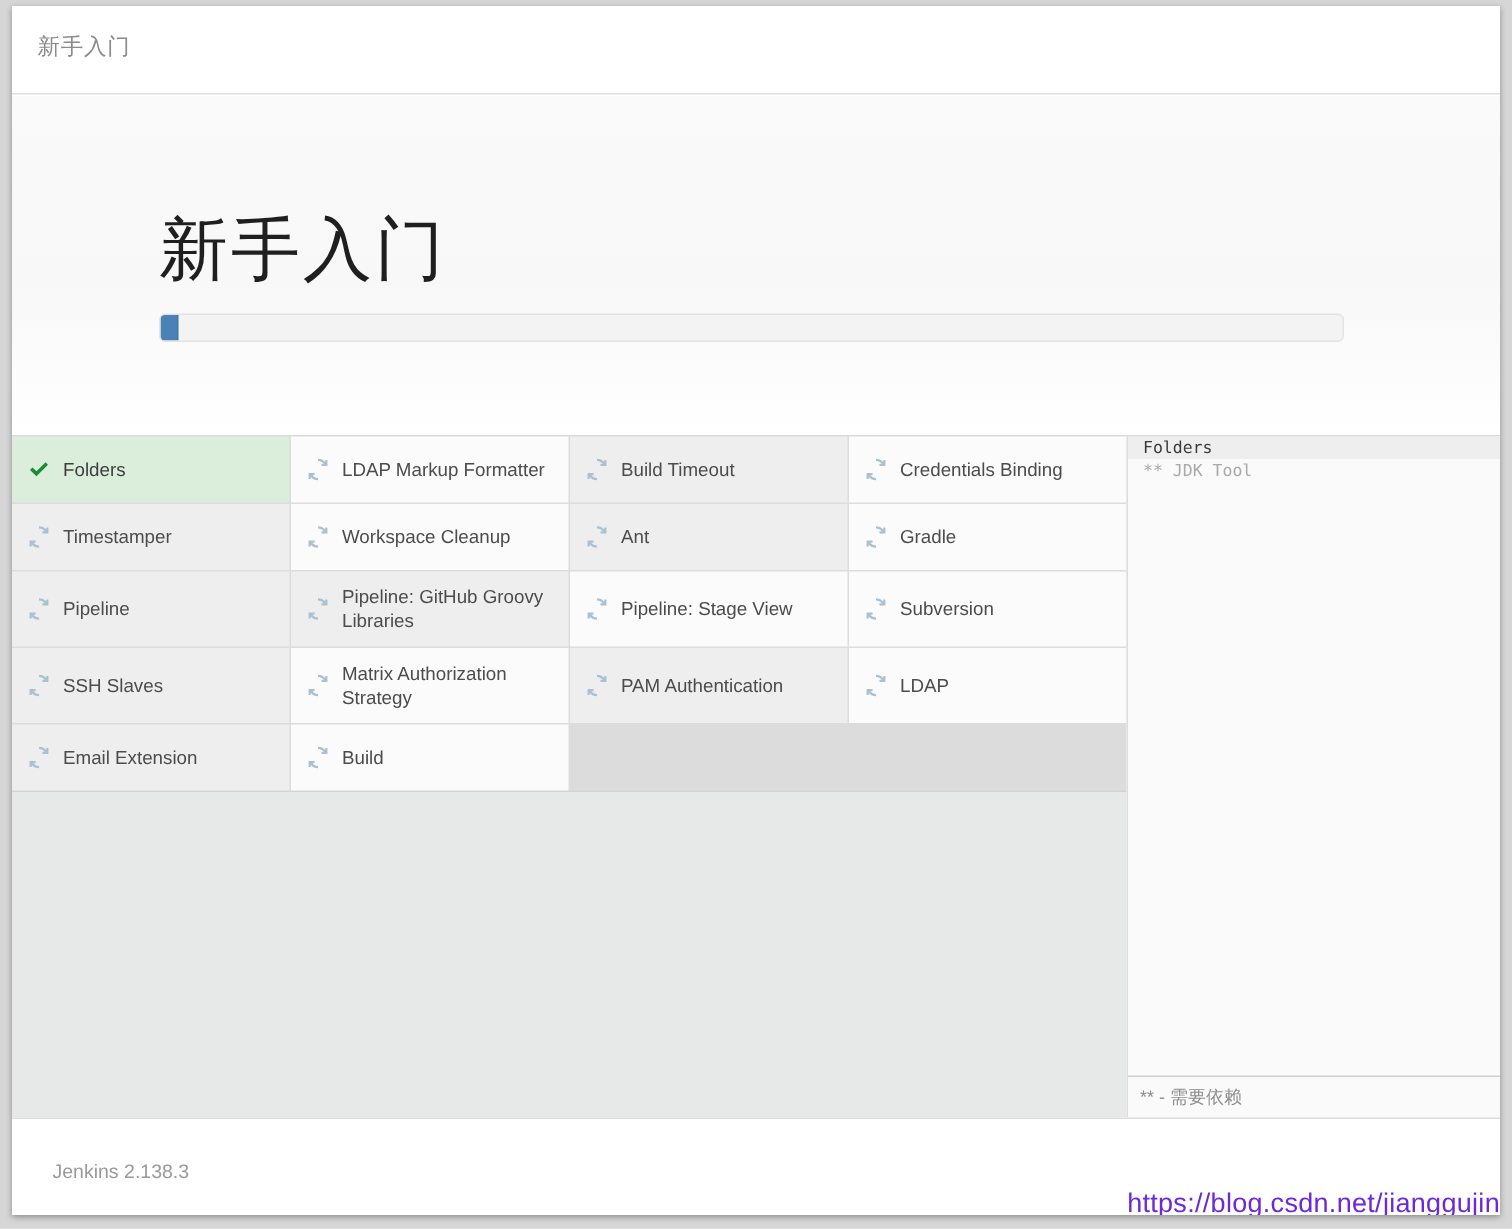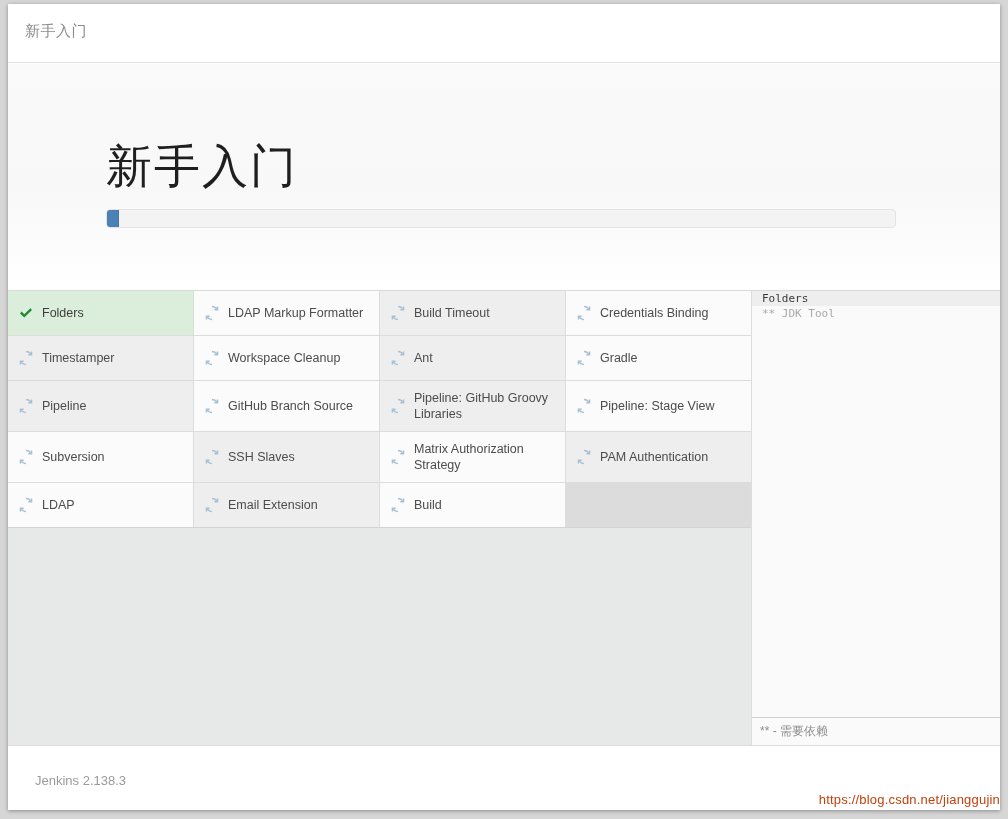--- a/index.html
+++ b/index.html
@@ -161,22 +161,22 @@
   }
   .footer-version {
     position: absolute; left: 27px; top: 27px;
     font-size: 13px;
     color: #9a9a9a;
     white-space: nowrap;
     text-align: center;
   }
   .watermark {
     position: absolute; right: 0px; top: 46px;
-    font-size: 13px;
-    color: #c2410c;
+    font-size: 18px;
+    color: #6d28d9;
     white-space: nowrap;
     letter-spacing: 0.2px;
   }
 </style>
 </head>
 <body>
 
 <div id="page">
 
   <div class="wiz-header">
@@ -266,29 +266,20 @@
             <span class="cell-label">Gradle</span>
           </div>
           <div class="cell shaded">
             <span class="ic">
               <svg viewBox="0 0 16 16" xmlns="http://www.w3.org/2000/svg">
                 <path d="M8 2.3c1.5 0 2.9 0.7 3.8 1.8l-1.5 0 0 1.5 4 0 0-4-1.5 0 0 1.4C11.7 1.6 10 0.8 8 0.8l0 1.5z" fill="#a8c2d4"></path>
                 <path d="M8 13.7c-1.5 0-2.9-0.7-3.8-1.8l1.5 0 0-1.5-4 0 0 4 1.5 0 0-1.4c1.1 1.4 2.8 2.2 4.8 2.2l0-1.5z" fill="#a8c2d4"></path>
               </svg>
             </span>
             <span class="cell-label">Pipeline</span>
-          </div>
-          <div class="cell">
-            <span class="ic">
-              <svg viewBox="0 0 16 16" xmlns="http://www.w3.org/2000/svg">
-                <path d="M8 2.3c1.5 0 2.9 0.7 3.8 1.8l-1.5 0 0 1.5 4 0 0-4-1.5 0 0 1.4C11.7 1.6 10 0.8 8 0.8l0 1.5z" fill="#a8c2d4"></path>
-                <path d="M8 13.7c-1.5 0-2.9-0.7-3.8-1.8l1.5 0 0-1.5-4 0 0 4 1.5 0 0-1.4c1.1 1.4 2.8 2.2 4.8 2.2l0-1.5z" fill="#a8c2d4"></path>
-              </svg>
-            </span>
-            <span class="cell-label">GitHub Branch Source</span>
           </div>
           <div class="cell shaded">
             <span class="ic">
               <svg viewBox="0 0 16 16" xmlns="http://www.w3.org/2000/svg">
                 <path d="M8 2.3c1.5 0 2.9 0.7 3.8 1.8l-1.5 0 0 1.5 4 0 0-4-1.5 0 0 1.4C11.7 1.6 10 0.8 8 0.8l0 1.5z" fill="#a8c2d4"></path>
                 <path d="M8 13.7c-1.5 0-2.9-0.7-3.8-1.8l1.5 0 0-1.5-4 0 0 4 1.5 0 0-1.4c1.1 1.4 2.8 2.2 4.8 2.2l0-1.5z" fill="#a8c2d4"></path>
               </svg>
             </span>
             <span class="cell-label">Pipeline: GitHub Groovy Libraries</span>
           </div>

